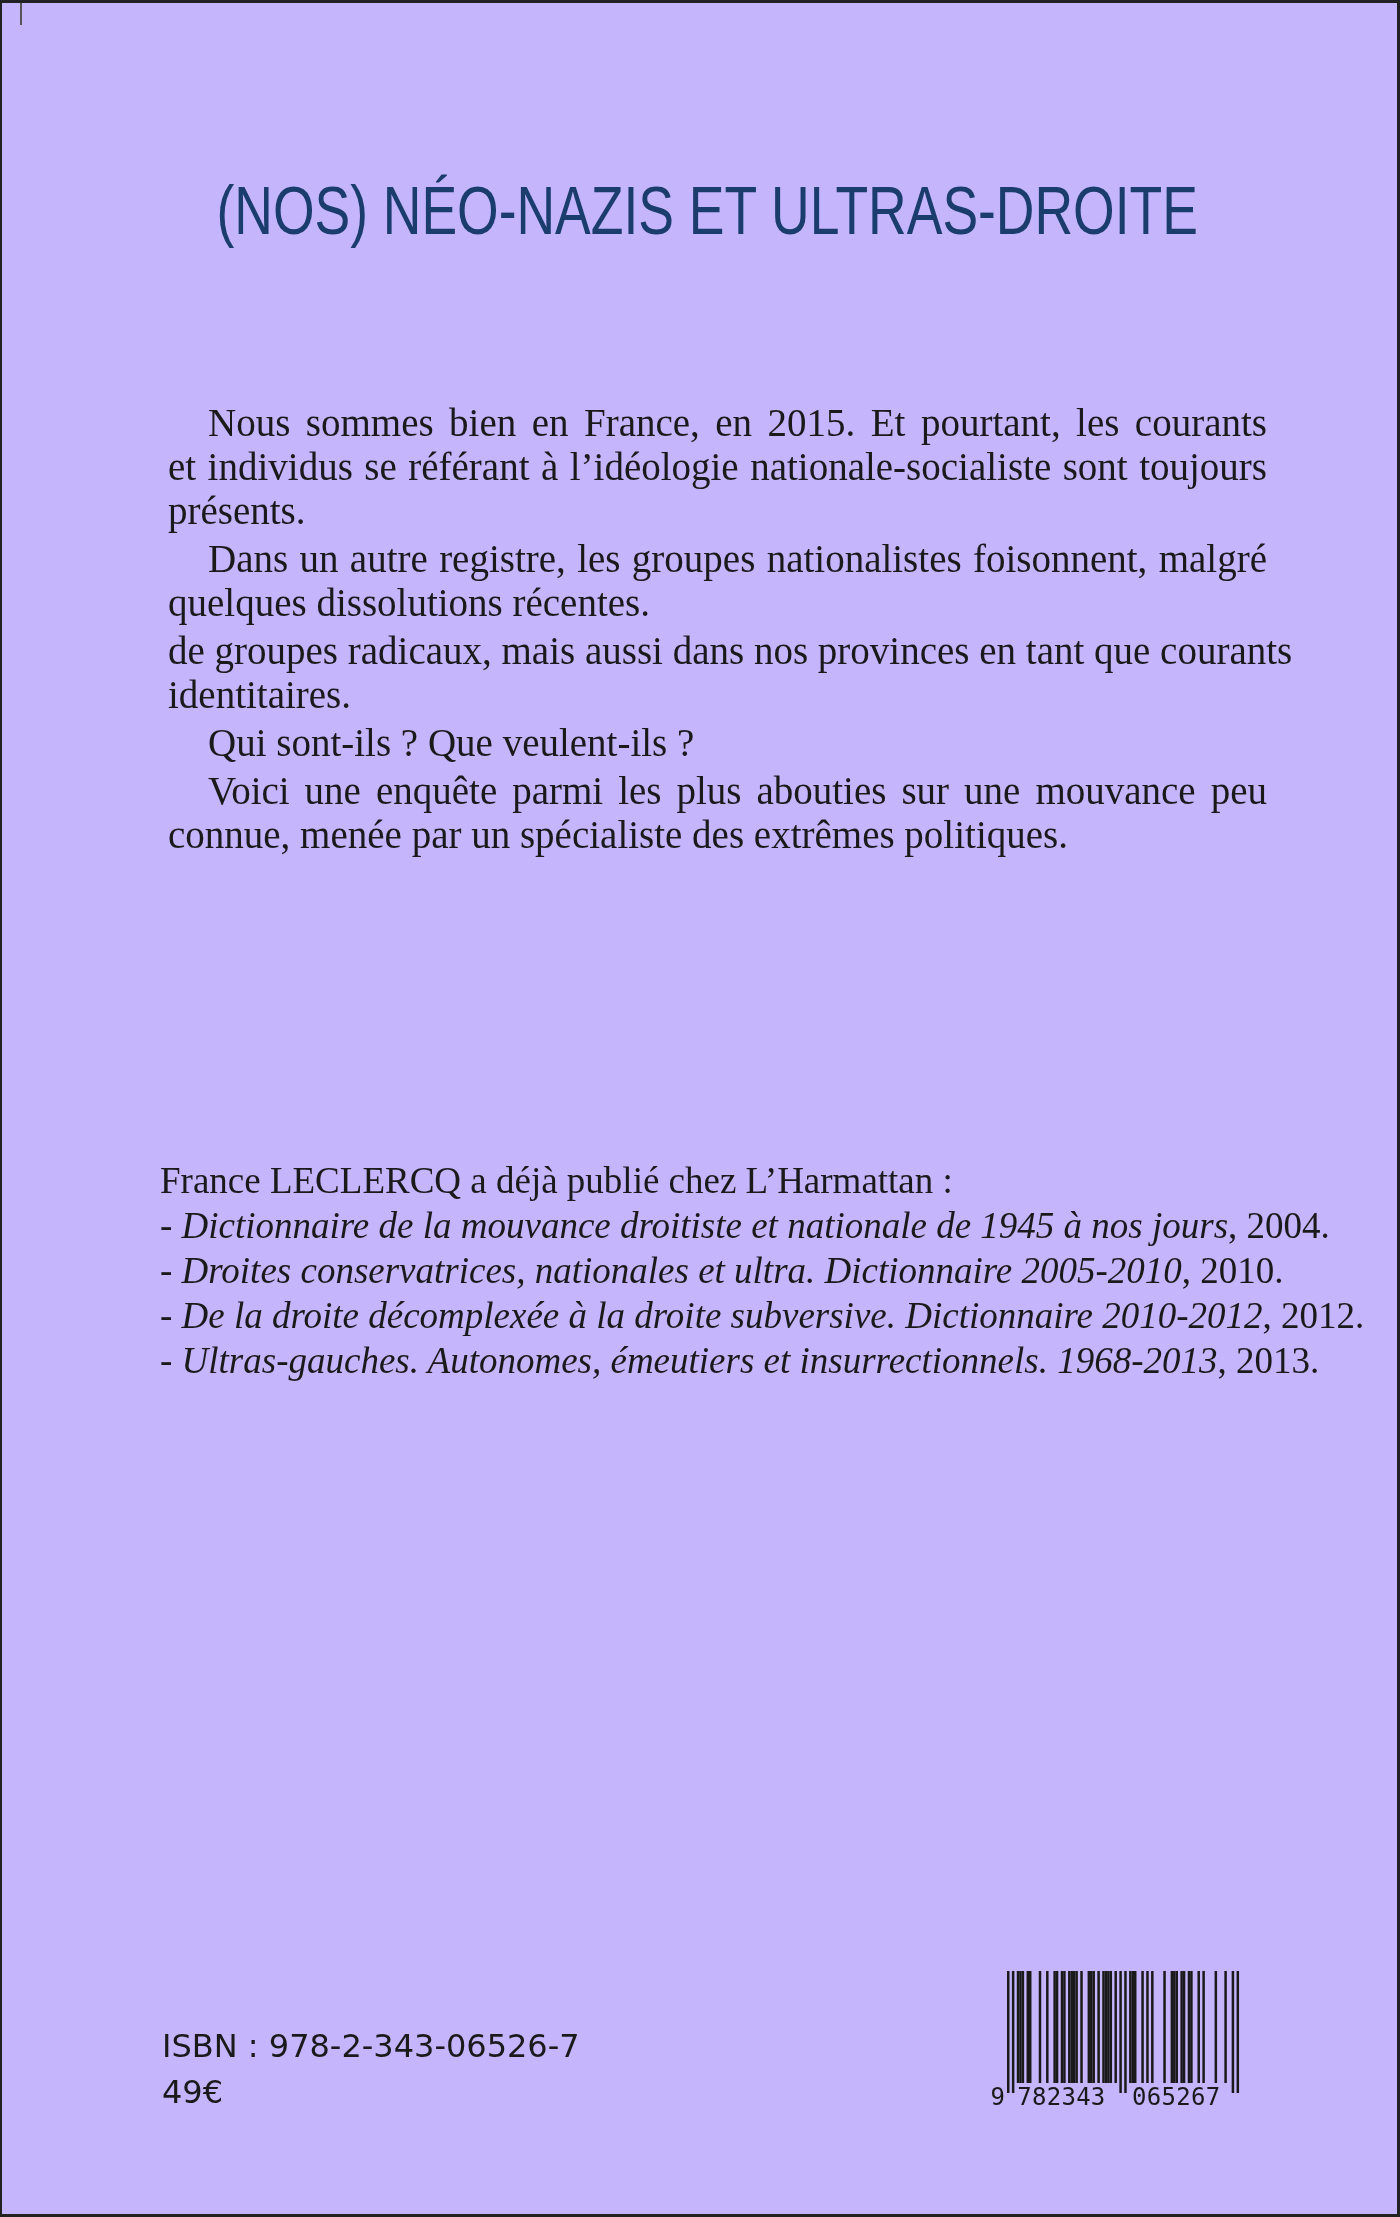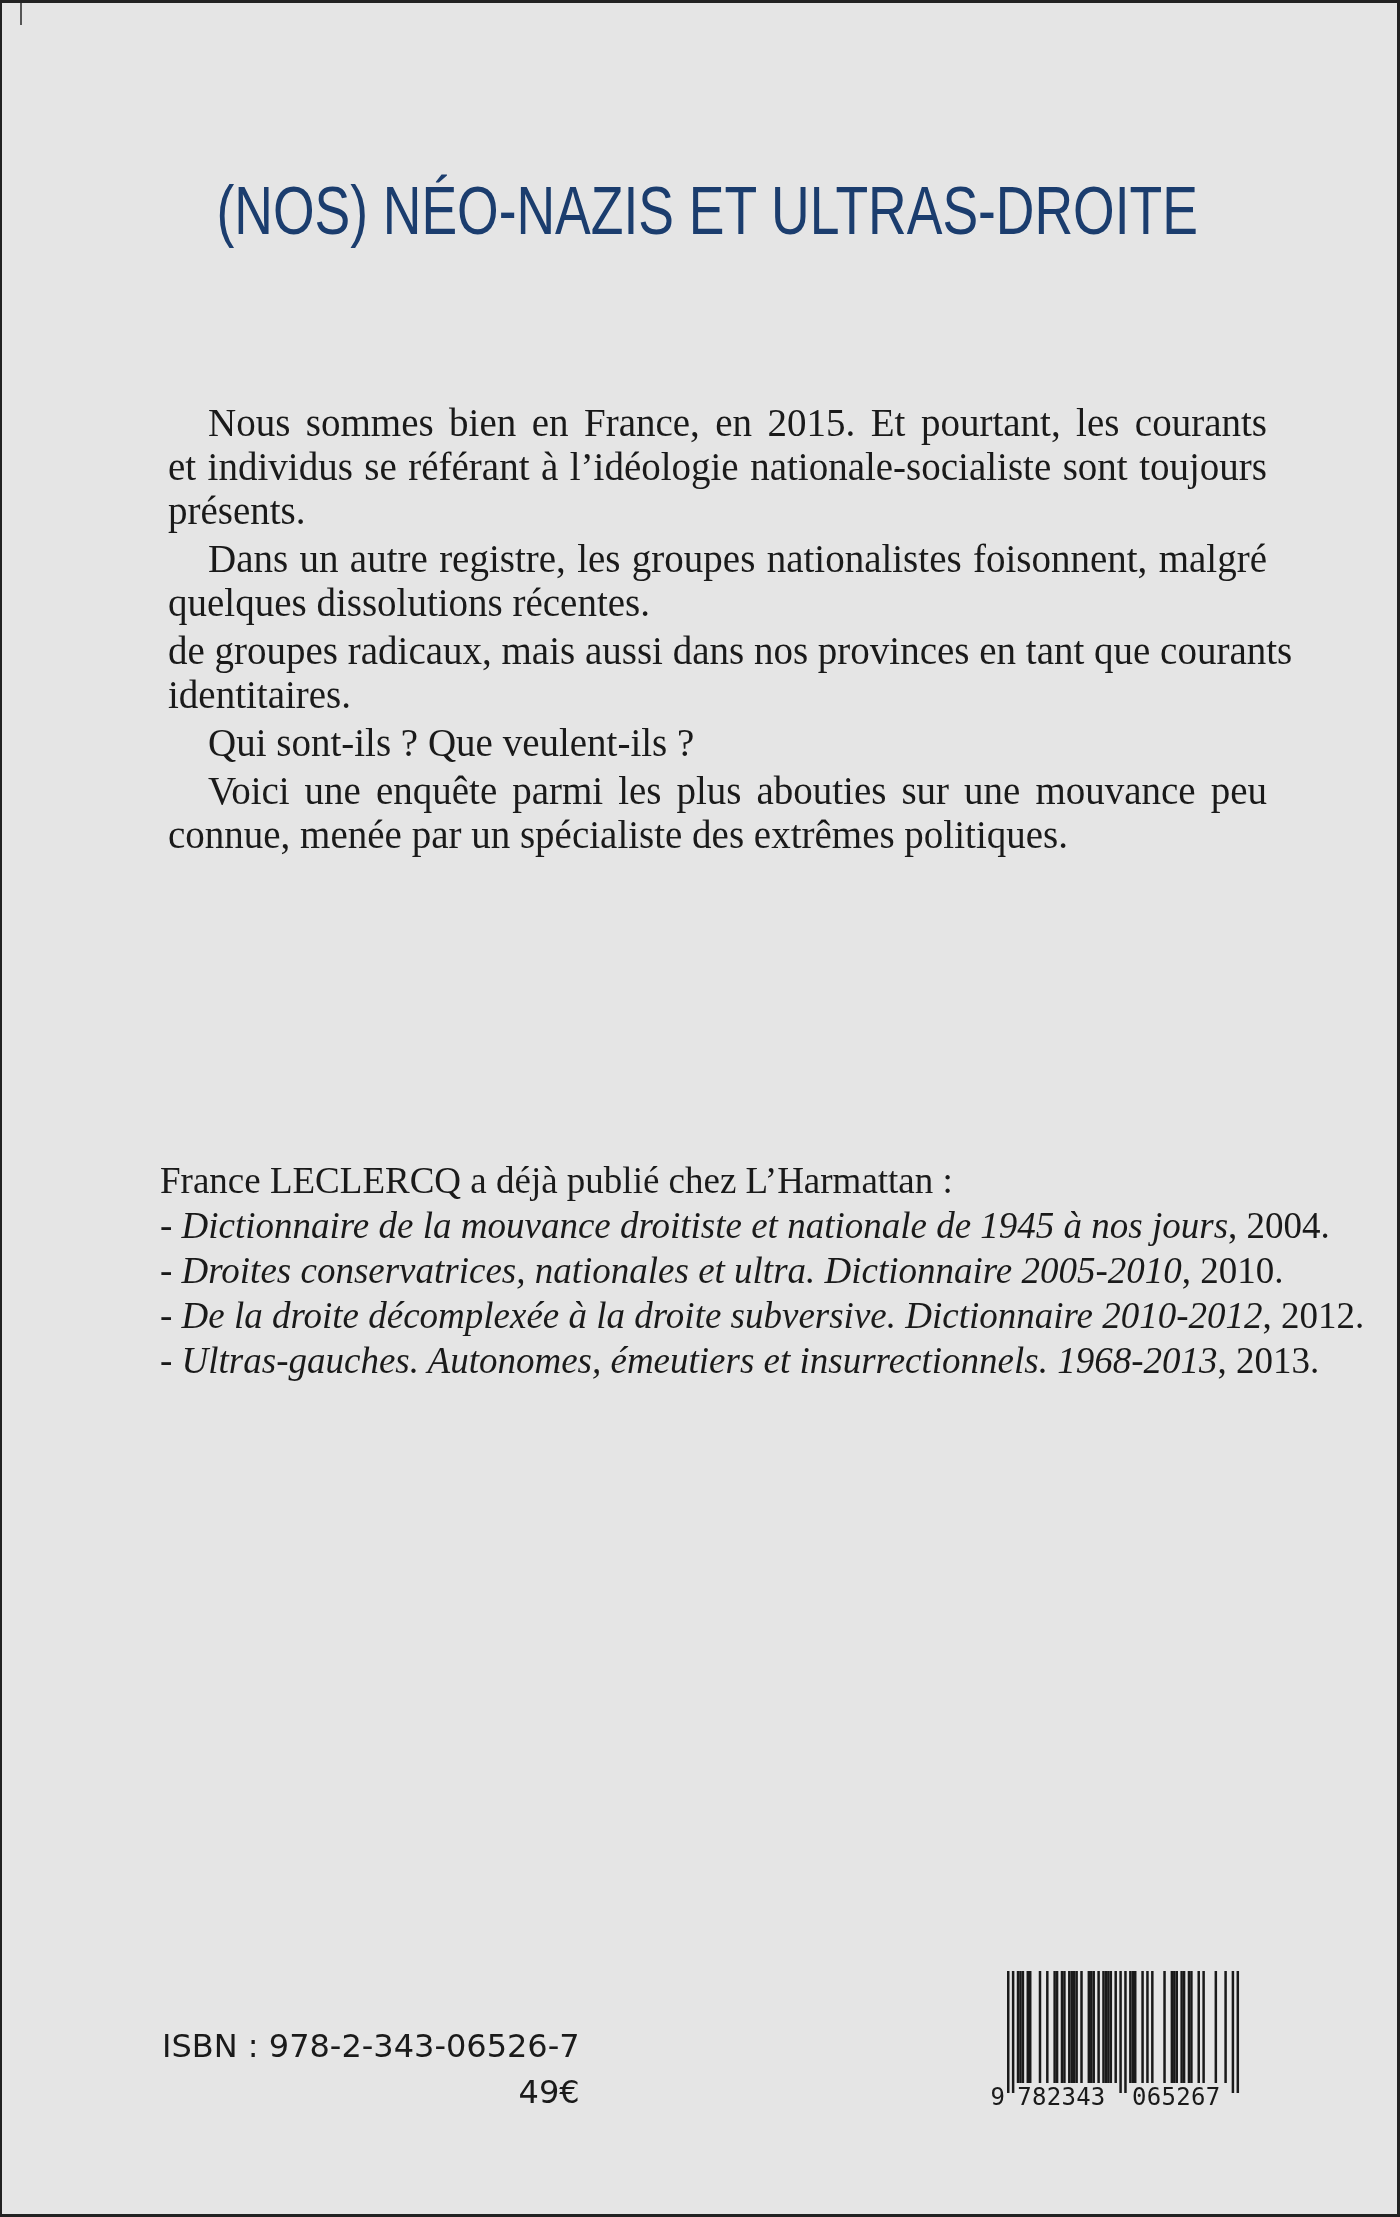--- a/index.html
+++ b/index.html
@@ -1,20 +1,20 @@
 <!DOCTYPE html>
 <html><head>
 <meta charset="utf-8">
 <style>
   html, body { margin: 0; padding: 0; background: #ffffff; }
   body { width: 1400px; height: 2217px; position: relative; overflow: hidden; }
   .page {
     position: absolute; left: 0; top: 0; width: 1396px; height: 2213px;
     border-top: 3px solid #222; border-left: 2px solid #222; border-right: 3px solid #222; border-bottom: 3px solid #222;
-    box-sizing: border-box; width: 1400px; height: 2217px; background: #e5e5e5;
+    box-sizing: border-box; width: 1400px; height: 2217px; background: #c4b5fd;
   }
   .crop-mark { position: absolute; left: 18px; top: 0; width: 2px; height: 22px; background: #555; }
   .title-wrap { position: absolute; left: 0; top: 168px; width: 1400px; text-align: center; }
   .title {
     display: inline-block; font-family: "Liberation Sans", sans-serif; font-size: 69px; color: #1b3d6e;
     letter-spacing: 0px; transform: scaleX(0.775); transform-origin: center; white-space: nowrap; line-height: 80px;
     margin-left: 10px;
   }
   .body-text {
     position: absolute; left: 158px; top: 398px; width: 1107px;
@@ -26,21 +26,21 @@
   .line.indent { padding-left: 40px; }
   .author {
     position: absolute; left: 158px; top: 1155px; width: 1107px;
     font-family: "Liberation Serif", serif; font-size: 37px; color: #1a1a1a;
   }
   .author .aline { height: 45px; line-height: 45px; white-space: nowrap; }
   .author .aline.full { text-align: justify; text-align-last: justify; }
   .author em { font-style: italic; }
   .isbn-block {
     position: absolute; left: 160px; top: 2020px;
-    font-family: "DejaVu Sans", sans-serif; font-size: 32px; color: #1a1a1a; line-height: 46px; text-align: right;
+    font-family: "DejaVu Sans", sans-serif; font-size: 32px; color: #1a1a1a; line-height: 46px;
   }
   .barcode { position: absolute; left: 990px; top: 1960px; width: 260px; height: 150px; }
 </style>
 </head>
 <body>
 
 <div class="page">
   <div class="crop-mark"></div>
 
   <div class="title-wrap">

